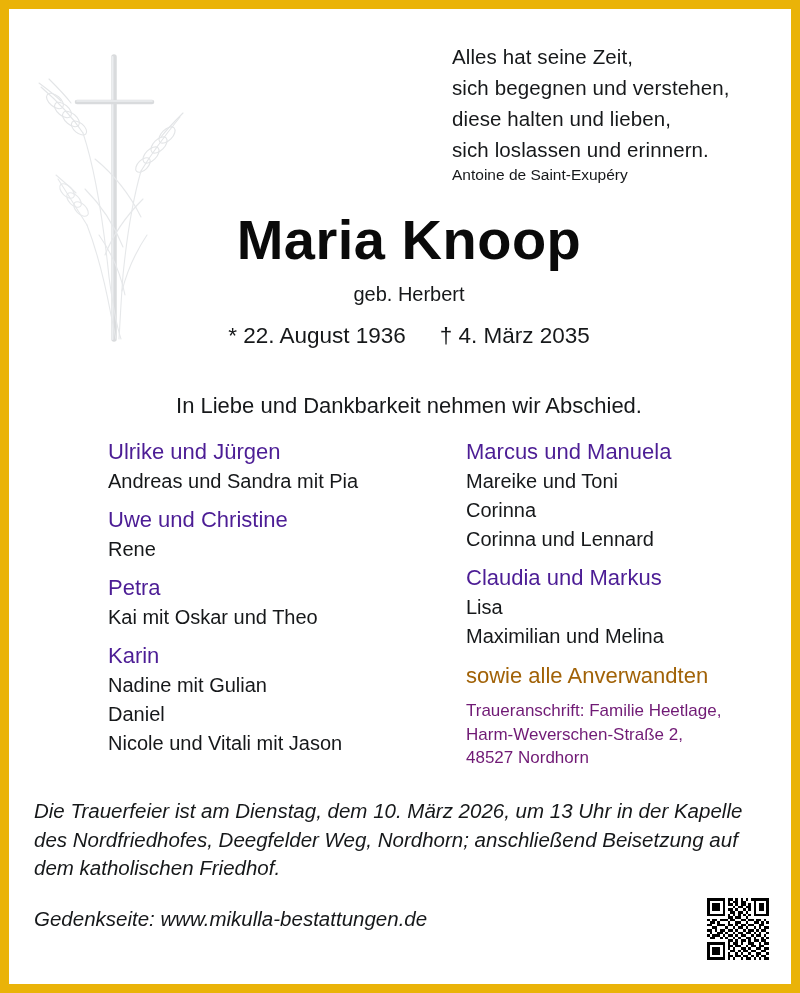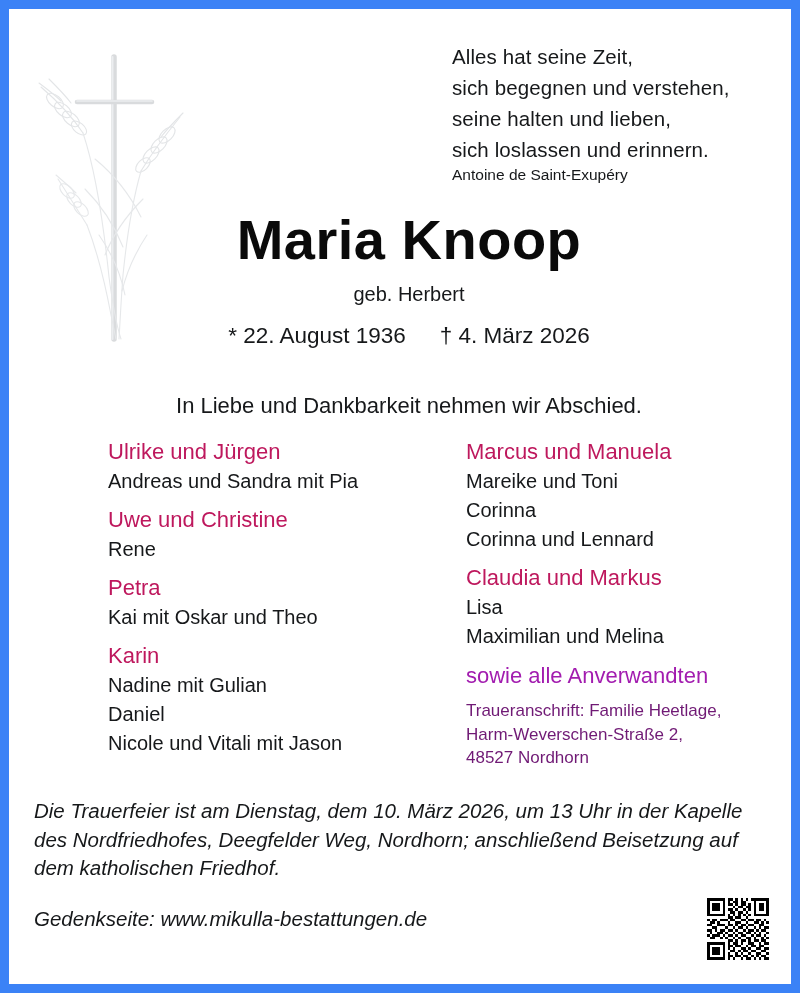--- a/index.html
+++ b/index.html
@@ -11,21 +11,21 @@
     font-family: "Liberation Sans", sans-serif;
     color: #111111;
     -webkit-font-smoothing: antialiased;
   }
   #notice {
     position: relative;
     width: 800px;
     height: 993px;
     box-sizing: border-box;
     background: #ffffff;
-    border: 9px solid #3b82f6;
+    border: 9px solid #eab308;
     overflow: hidden;
   }
   .inner {
     position: relative;
     width: 100%;
     height: 100%;
     background: #ffffff;
   }
 
   
@@ -116,33 +116,33 @@
     position: absolute;
     top: 0;
   }
   .col-left { left: 99px; width: 340px; }
   .col-right { left: 457px; width: 300px; }
 
   .fam-group { margin-bottom: 9px; }
   .fam-head {
     font-size: 22px;
     line-height: 30px;
-    color: #be185d;
+    color: #4c1d95;
     white-space: nowrap;
   }
   .fam-sub {
     font-size: 20px;
     line-height: 29px;
     color: #16181a;
     white-space: nowrap;
   }
   .relatives {
     font-size: 22px;
     line-height: 30px;
-    color: #a21caf;
+    color: #a16207;
     margin-top: 10px;
   }
 
   .address {
     position: absolute;
     left: 457px;
     top: 690px;
     width: 310px;
     font-size: 17px;
     line-height: 23.5px;
@@ -229,29 +229,29 @@
             <path d="M122 196 C110 214 102 232 97 252"></path>
             <path d="M74 196 C88 216 96 236 100 256"></path>
           </g>
         </g>
       </svg>
     </div>
 
     <div class="quote">
       <div class="quote-line">Alles hat seine Zeit,</div>
       <div class="quote-line">sich begegnen und verstehen,</div>
-      <div class="quote-line">seine halten und lieben,</div>
+      <div class="quote-line">diese halten und lieben,</div>
       <div class="quote-line">sich loslassen und erinnern.</div>
       <div class="quote-attrib">Antoine de Saint-Exupéry</div>
     </div>
 
     <div class="name-block">
       <div class="deceased-name">Maria Knoop</div>
       <div class="maiden-name">geb. Herbert</div>
-      <div class="dates"><span>* 22. August 1936</span><span class="gap"></span><span>† 4. März 2026</span></div>
+      <div class="dates"><span>* 22. August 1936</span><span class="gap"></span><span>† 4. März 2035</span></div>
     </div>
 
     <div class="intro">In Liebe und Dankbarkeit nehmen wir Abschied.</div>
 
     <div class="families">
       <div class="col col-left">
 
         <div class="fam-group">
           <div class="fam-head">Ulrike und Jürgen</div>
           <div class="fam-sub">Andreas und Sandra mit Pia</div>

